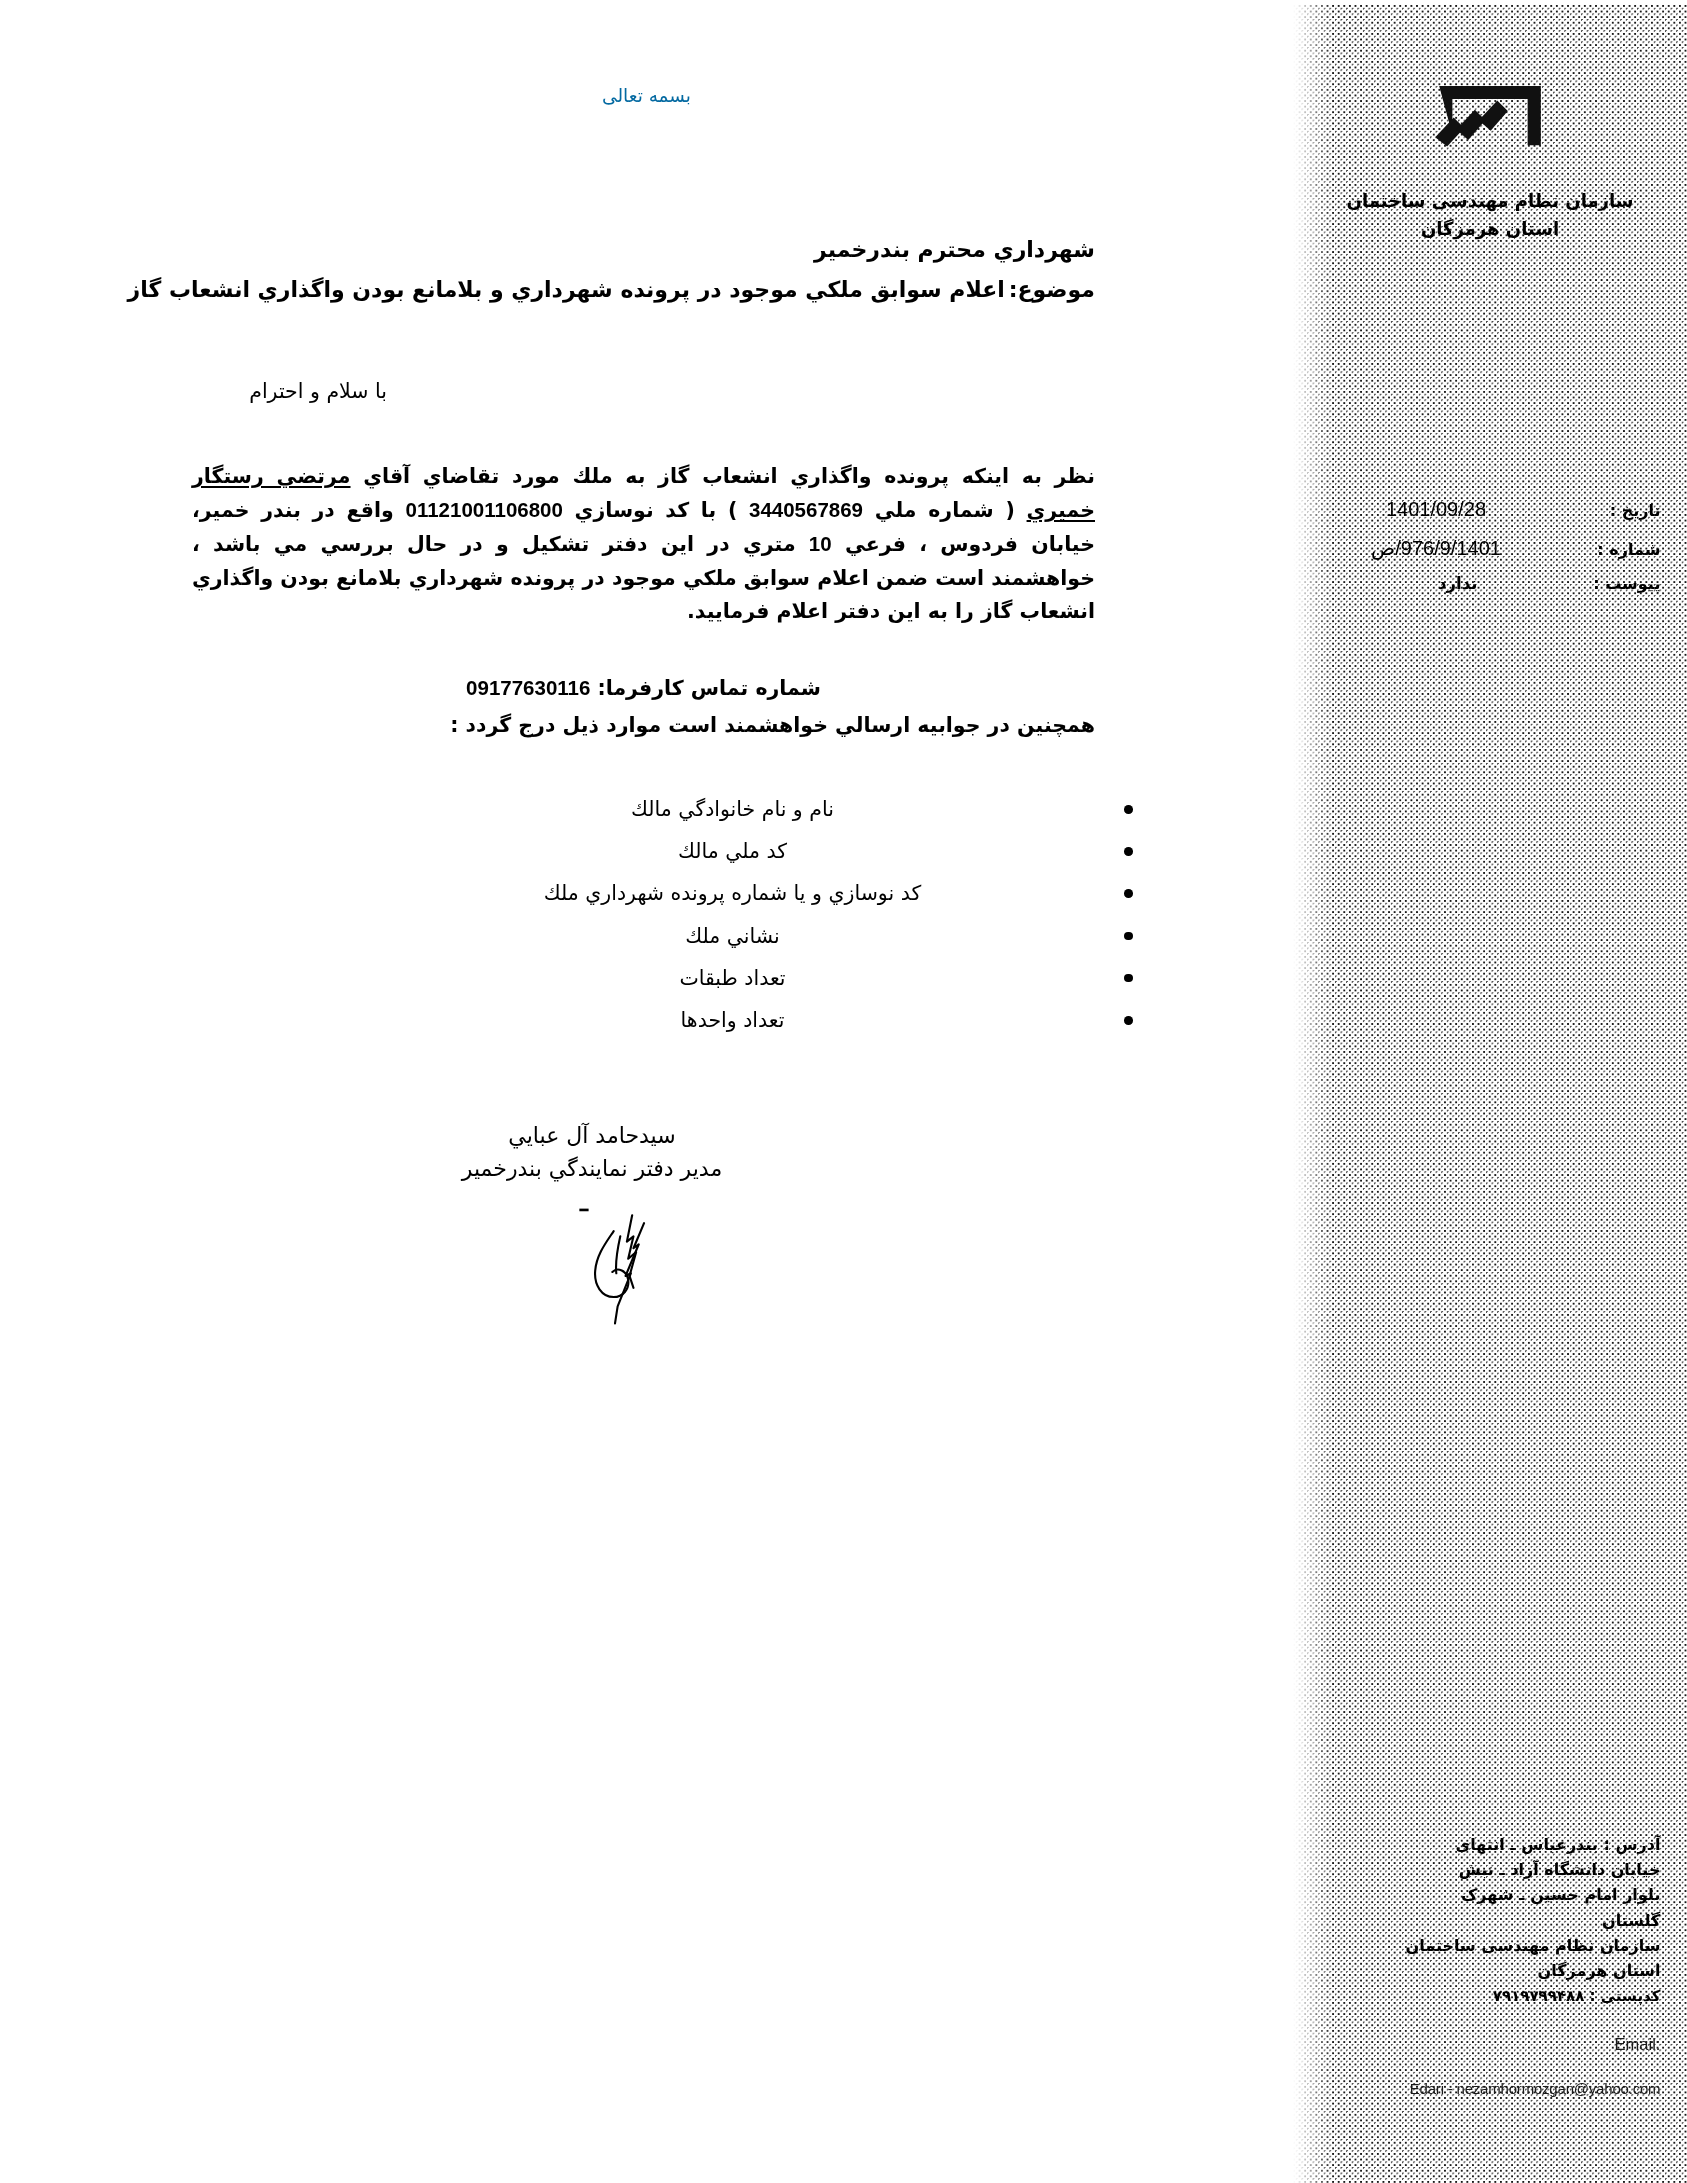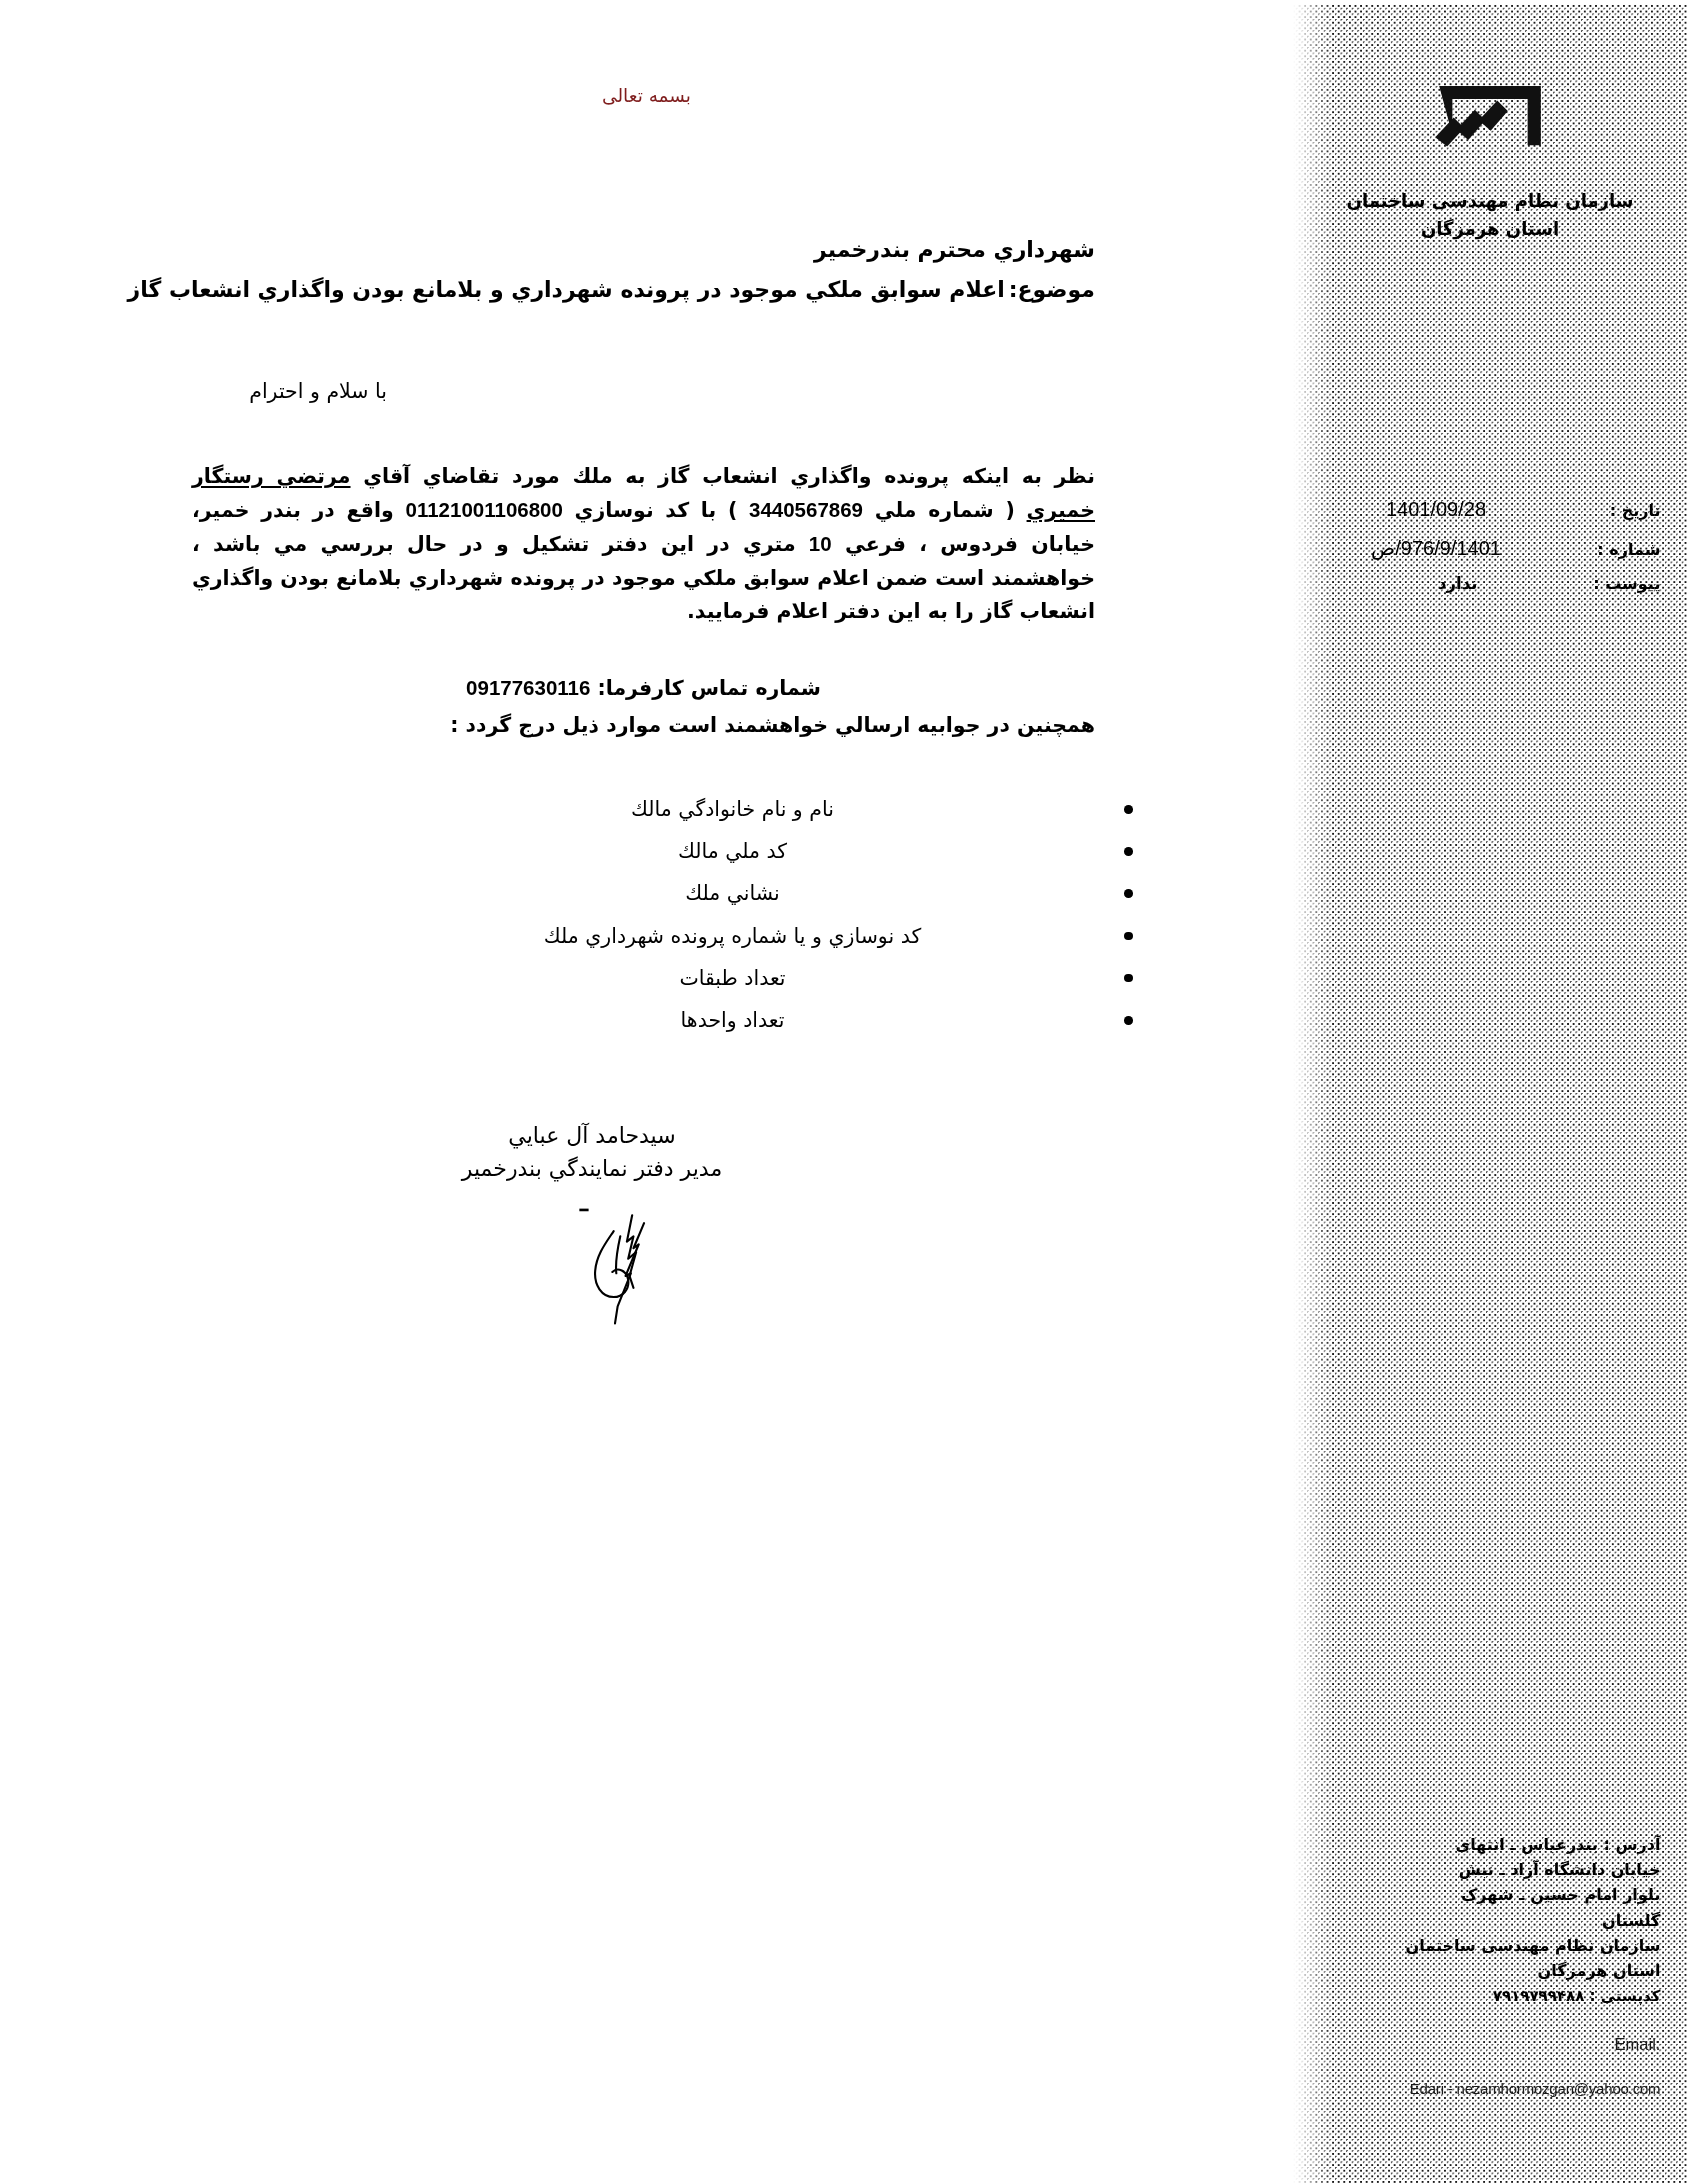--- a/index.html
+++ b/index.html
@@ -165,21 +165,21 @@
   }
 
   #bismillah {
     position: absolute;
     top: 85px;
     left: 0;
     right: 0;
     text-align: center;
     font-family: "DejaVu Sans", sans-serif;
     font-size: 18.5px;
-    color: #7f1d1d;
+    color: #0369a1;
   }
 
   #recipient {
     position: absolute;
     top: 237px;
     right: 198px;
     font-family: "DejaVu Sans", "Liberation Sans", sans-serif;
     font-weight: 700;
     font-size: 22px;
     color: #000;
@@ -367,22 +367,22 @@
 
   <div id="main-paragraph"><span>نظر به اينكه پرونده واگذاري انشعاب گاز به ملك مورد تقاضاي آقاي </span><span class="ul-name">مرتضي رستگار خميري</span><span> ( شماره ملي </span><span class="lat">3440567869</span><span> ) با كد نوسازي </span><span class="lat">01121001106800</span><span> واقع در بندر خمير، خيابان فردوس ، فرعي </span><span class="lat">10</span><span> متري در اين دفتر تشكيل و در حال بررسي مي باشد ، خواهشمند است ضمن اعلام سوابق ملكي موجود در پرونده شهرداري بلامانع بودن واگذاري انشعاب گاز را به اين دفتر اعلام فرماييد.</span></div>
 
   <div id="contact-line"><span>شماره تماس كارفرما:</span> <span class="lat">09177630116</span></div>
 
   <div id="followup-line">همچنين در جوابيه ارسالي خواهشمند است موارد ذيل درج گردد :</div>
 
   <ul id="requirements-list">
     <li><span class="bullet-dot"></span><span>نام و نام خانوادگي مالك</span></li>
     <li><span class="bullet-dot"></span><span>كد ملي مالك</span></li>
+    <li><span class="bullet-dot"></span><span>كد نوسازي و يا شماره پرونده شهرداري ملك</span></li>
     <li><span class="bullet-dot"></span><span>نشاني ملك</span></li>
-    <li><span class="bullet-dot"></span><span>كد نوسازي و يا شماره پرونده شهرداري ملك</span></li>
     <li><span class="bullet-dot"></span><span>تعداد طبقات</span></li>
     <li><span class="bullet-dot"></span><span>تعداد واحدها</span></li>
   </ul>
 
   <div id="signature-block">
     <div>سيدحامد آل عبايي</div>
     <div>مدير دفتر نمايندگي بندرخمير</div>
   </div>
 
   <svg id="signature-mark" viewBox="0 0 200 190" aria-hidden="true">

